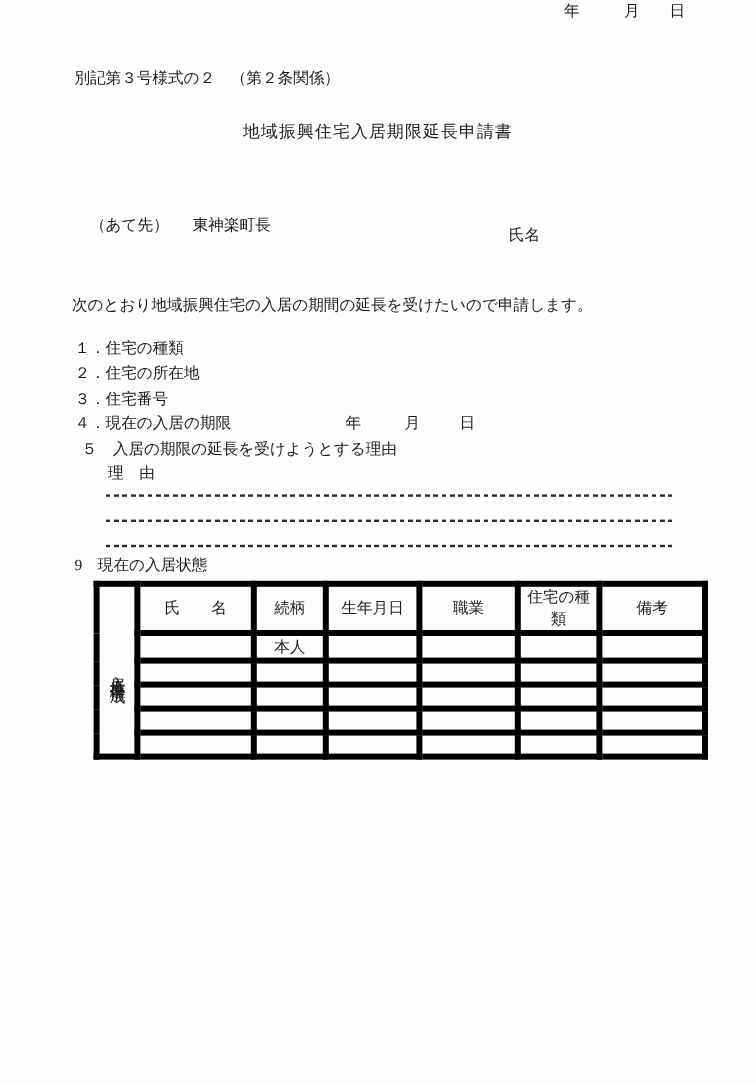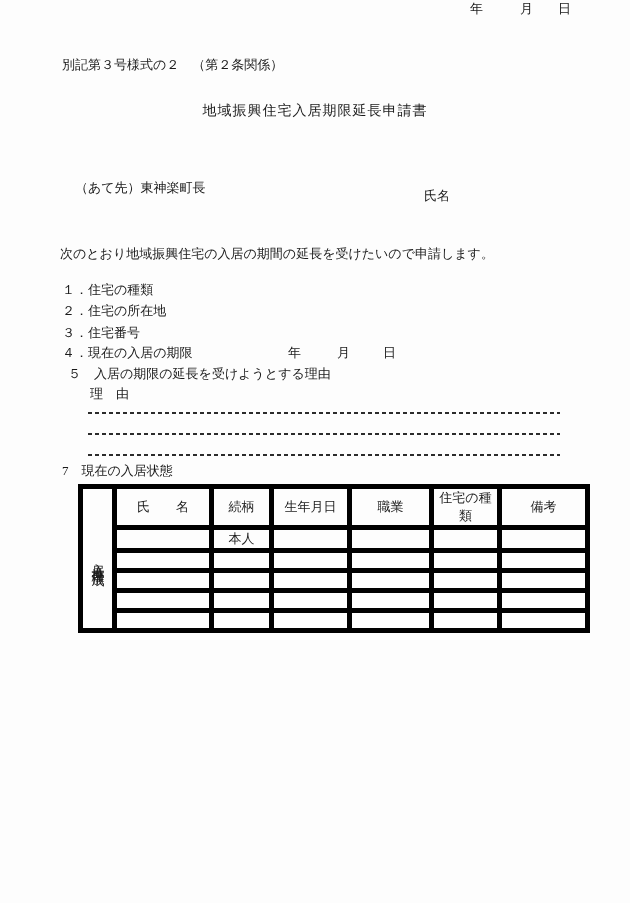--- a/index.html
+++ b/index.html
@@ -19,21 +19,21 @@
 
   .form-id   { left: 62px;  top: 57px; }
   .doc-title { left: 0; right: 0; top: 103px; text-align: center; font-size: 14px; letter-spacing: 1px; }
 
   .date-top  { top: 143px; }
   .date-top .y { position: absolute; left: 470px; top: 0; }
   .date-top .m { position: absolute; left: 520px; top: 0; }
   .date-top .d { position: absolute; left: 558px; top: 0; }
 
   .addressee { left: 62px; top: 164px; }
-  .addressee .addr-name { }
+  .addressee .addr-name { margin-left: 20px; }
 
   .name-line { left: 424px; top: 188px; font-family: Liberation Serif, serif; }
   .intro     { left: 60px;  top: 246px; }
 
   .item-1 { left: 62px; top: 282px; }
   .item-2 { left: 62px; top: 303px; }
   .item-3 { left: 62px; top: 325px; }
   .item-4 { left: 62px; top: 345px; }
   .item-5 { left: 68px; top: 366px; }
 
@@ -124,21 +124,21 @@
     <span class="abs d">日</span>
   </div>
   <div class="abs item-5">５　入居の期限の延長を受けようとする理由</div>
 
   <div class="abs reason-label">理　由</div>
 
   <div class="rule rule-1"></div>
   <div class="rule rule-2"></div>
   <div class="rule rule-3"></div>
 
-  <div class="abs item-6">7　現在の入居状態</div>
+  <div class="abs item-6">9　現在の入居状態</div>
 
   <table class="occupancy">
     <colgroup>
       <col class="c-label">
         <col class="c-name">
         <col class="c-rel">
         <col class="c-birth">
         <col class="c-job">
         <col class="c-income">
         <col class="c-note">

